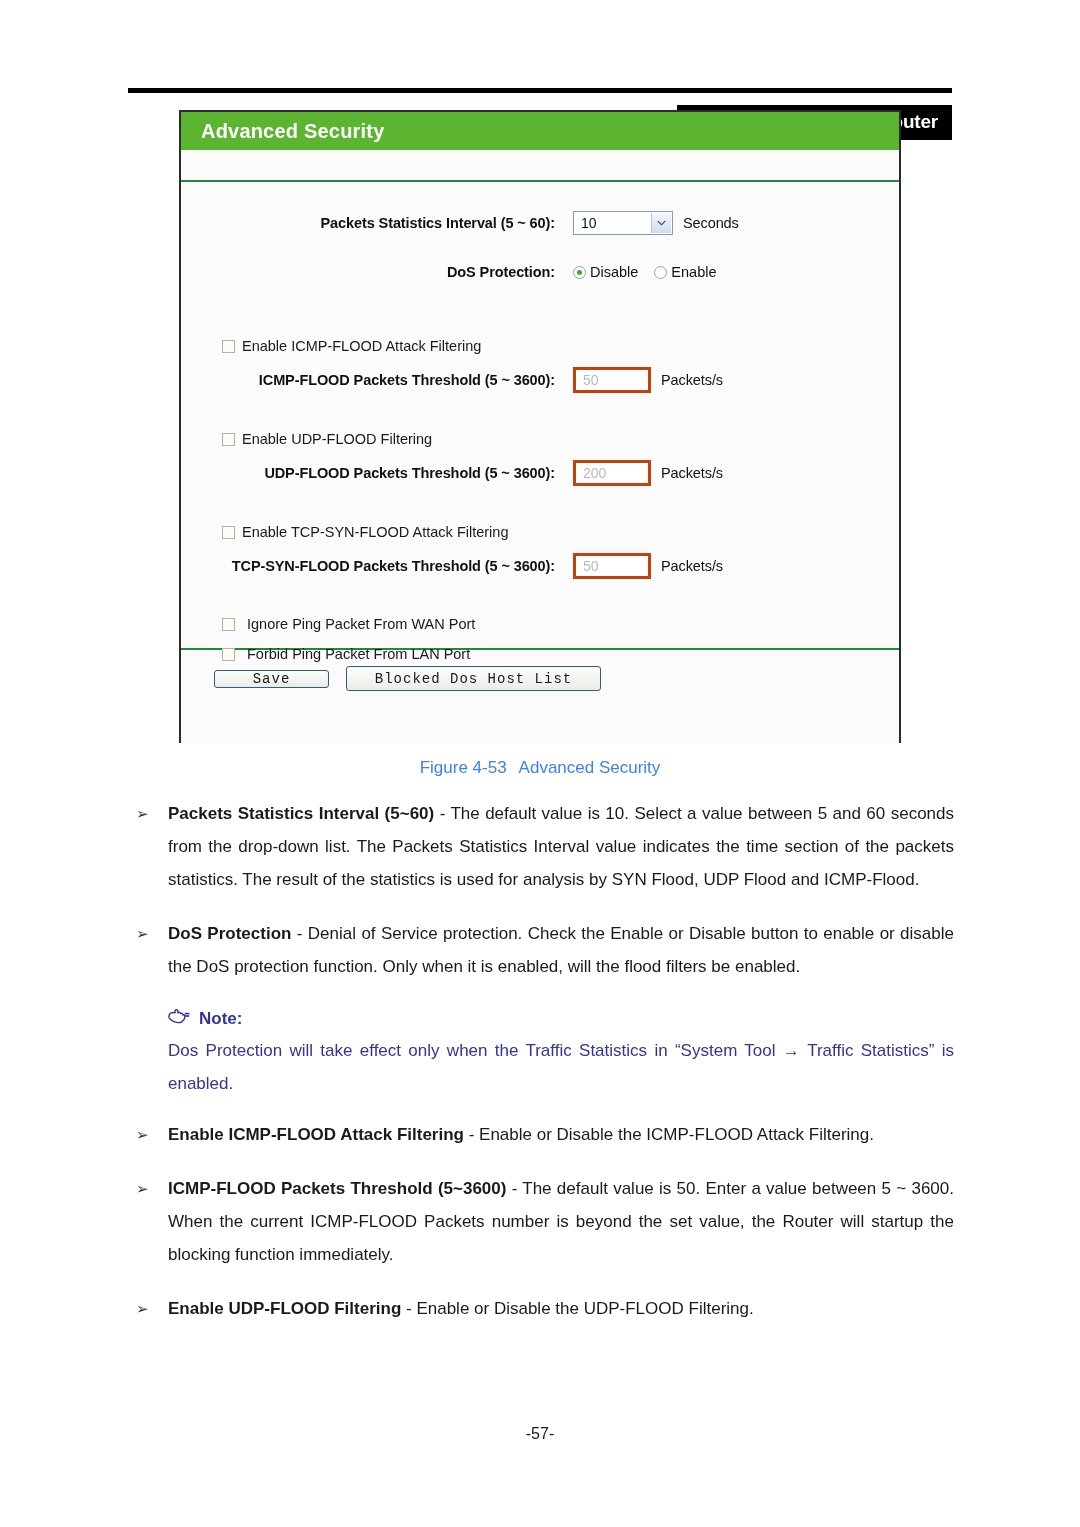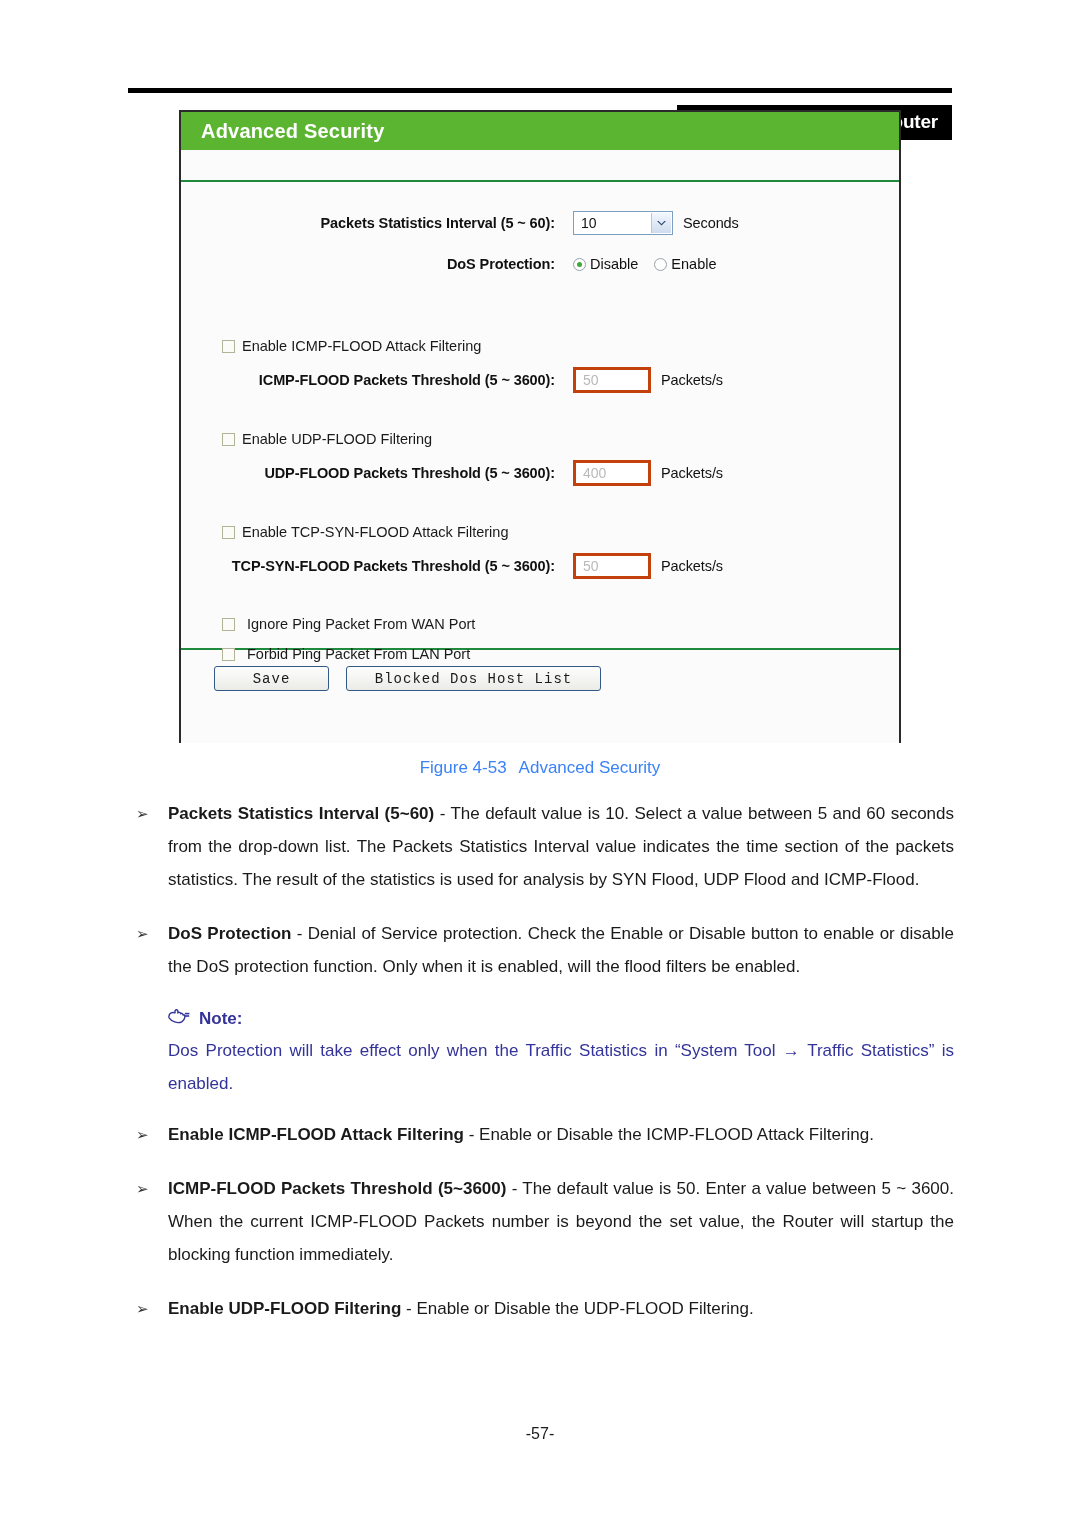--- a/index.html
+++ b/index.html
@@ -206,21 +206,21 @@
     font-family: "Liberation Mono", monospace;
     font-size: 14px;
     color: #1a1a1a;
     text-align: center;
     letter-spacing: 1px;
     box-sizing: border-box;
     display: flex;
     align-items: center;
     justify-content: center;
   }
-  .btn-save { width: 115px; height: 25px; }
+  .btn-save { width: 115px; height: 18px; }
   .btn-blocked { width: 255px; height: 25px; }
 
   
   .fig-caption {
     position: absolute;
     left: 0;
     top: 758px;
     width: 1080px;
     text-align: center;
     font-size: 17px;
@@ -311,21 +311,21 @@
         <span class="sel-val">10</span>
         <span class="sel-arrow">
           <svg width="11" height="8" viewBox="0 0 11 8">
               <path d="M1 2 L5.5 6.5 L10 2 L8.4 2 L5.5 4.9 L2.6 2 Z" fill="#2c4a73"></path>
             </svg>
         </span>
       </div>
       <div class="funit">Seconds</div>
     </div>
 
-    <div class="frow" style="left:0; top:74px; width:560px;">
+    <div class="frow" style="left:0; top:82px; width:560px;">
       <div class="flabel" style="width:330px;">DoS Protection:</div>
       <div class="radio-group" style="margin-left:18px;">
         <label class="radio-item">
           <span class="radio checked"></span>
           <span class="radio-label">Disable</span>
         </label>
         <label class="radio-item">
           <span class="radio"></span>
           <span class="radio-label">Enable</span>
         </label>
@@ -346,21 +346,21 @@
     </div>
 
     <div class="cb-row" style="left:41px; top:249px;">
       <span class="cbox"></span>
       <span class="cb-label">Enable UDP-FLOOD Filtering</span>
     </div>
 
     <div class="frow" style="left:0; top:278px; width:560px;">
       <div class="flabel" style="width:330px;">UDP-FLOOD Packets Threshold (5 ~ 3600):</div>
       <div class="tinput" style="margin-left:18px;">
-        <span>400</span>
+        <span>200</span>
       </div>
       <div class="funit">Packets/s</div>
     </div>
 
     <div class="cb-row" style="left:41px; top:342px;">
       <span class="cbox"></span>
       <span class="cb-label">Enable TCP-SYN-FLOOD Attack Filtering</span>
     </div>
 
     <div class="frow" style="left:0; top:371px; width:560px;">

